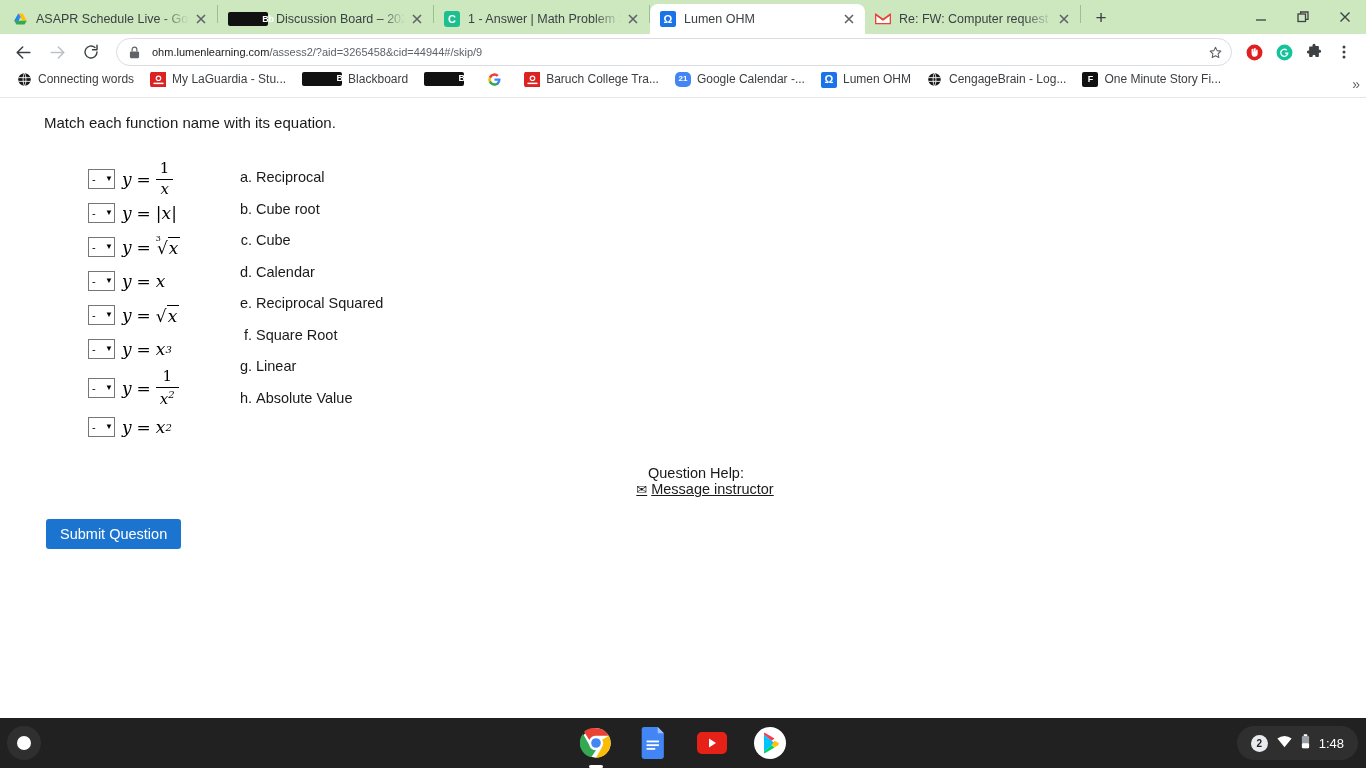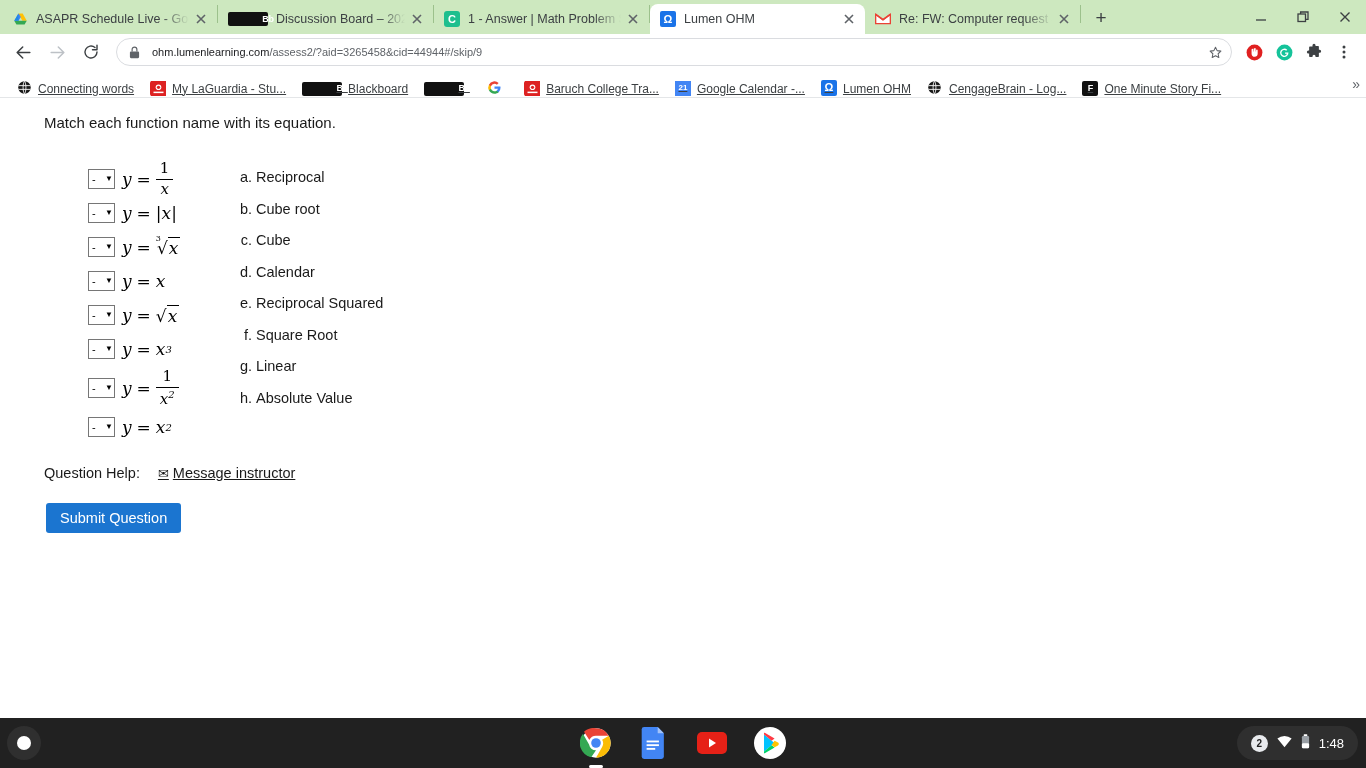--- a/index.html
+++ b/index.html
@@ -83,21 +83,21 @@
                font-size:9px; font-weight:700; letter-spacing:-0.3px;padding-left:40px; }
   .fv-chegg  { background:#1ebf8e; color:#fff; border-radius:3px; width:16px;height:16px;
                font-size:11px; font-weight:700; }
   .fv-omega  { background:#1a73e8; color:#fff; border-radius:2px; width:16px;height:16px;
                font-size:11px; font-weight:700; }
   .fv-gmail  { color:#ea4335; font-size:13px; font-weight:700; }
   .fv-lag    { background:#d22; color:#fff; border-radius:2px; width:15px;height:15px;
                font-size:7px; }
   .fv-globe  { }
   .fv-gog    { color:#4285f4; font-size:13px; font-weight:700; }
-  .fv-cal    { background:#4285f4; color:#fff; border-radius:0; width:15px;height:15px;
+  .fv-cal    { background:#4285f4; color:#fff; border-radius:5px; width:15px;height:15px;
                font-size:8px; font-weight:700; }
   .fv-story  { background:#111; color:#fff; border-radius:2px; width:13px;height:15px;
                font-size:9px; font-weight:700; }
 
   
   .toolbar {
     height: 36px;
     background: #ffffff;
     display: flex;
     align-items: center;
@@ -145,28 +145,27 @@
   .bookmarks {
     height: 28px;
     background: #fff;
     border-bottom: 1px solid #e4e6e8;
     display: flex;
     align-items: center;
     padding: 0 8px;
     position: relative;
   }
   .bm {
-    display: flex; align-items: flex-end;
+    display: flex; align-items: flex-start;
     padding: 0 8px;
     height: 24px;
     font-size: 12px;
     color: #3c4043;
     white-space: nowrap;
     flex: 0 0 auto;
-    text-decoration: underline;
   }
   .bm .favicon { margin-right: 6px; }
   .bm-overflow {
     position: absolute; right: 6px;
     font-size: 14px; color: #5f6368;
   }
 
   
   .page {
     position: relative;
@@ -249,20 +248,21 @@
     white-space: nowrap;
   }
   .opt .lt { display:inline-block; min-width: 16px; text-align:right; margin-right: 4px;}
 
   .helprow {
     display: flex;
     align-items: center;
     padding: 20px 0 0 44px;
     font-size: 14.5px;
     color: #1a1a1a;
+    flex-direction: column;
   }
   .helprow .lbl { margin-right: 18px; }
   .msglink {
     display: flex; align-items: center;
     text-decoration: underline;
     color: #1a1a1a;
   }
   .msglink .env { margin-right: 4px; font-size: 13px; }
   .submit {
     margin: 22px 16px 0 46px;

